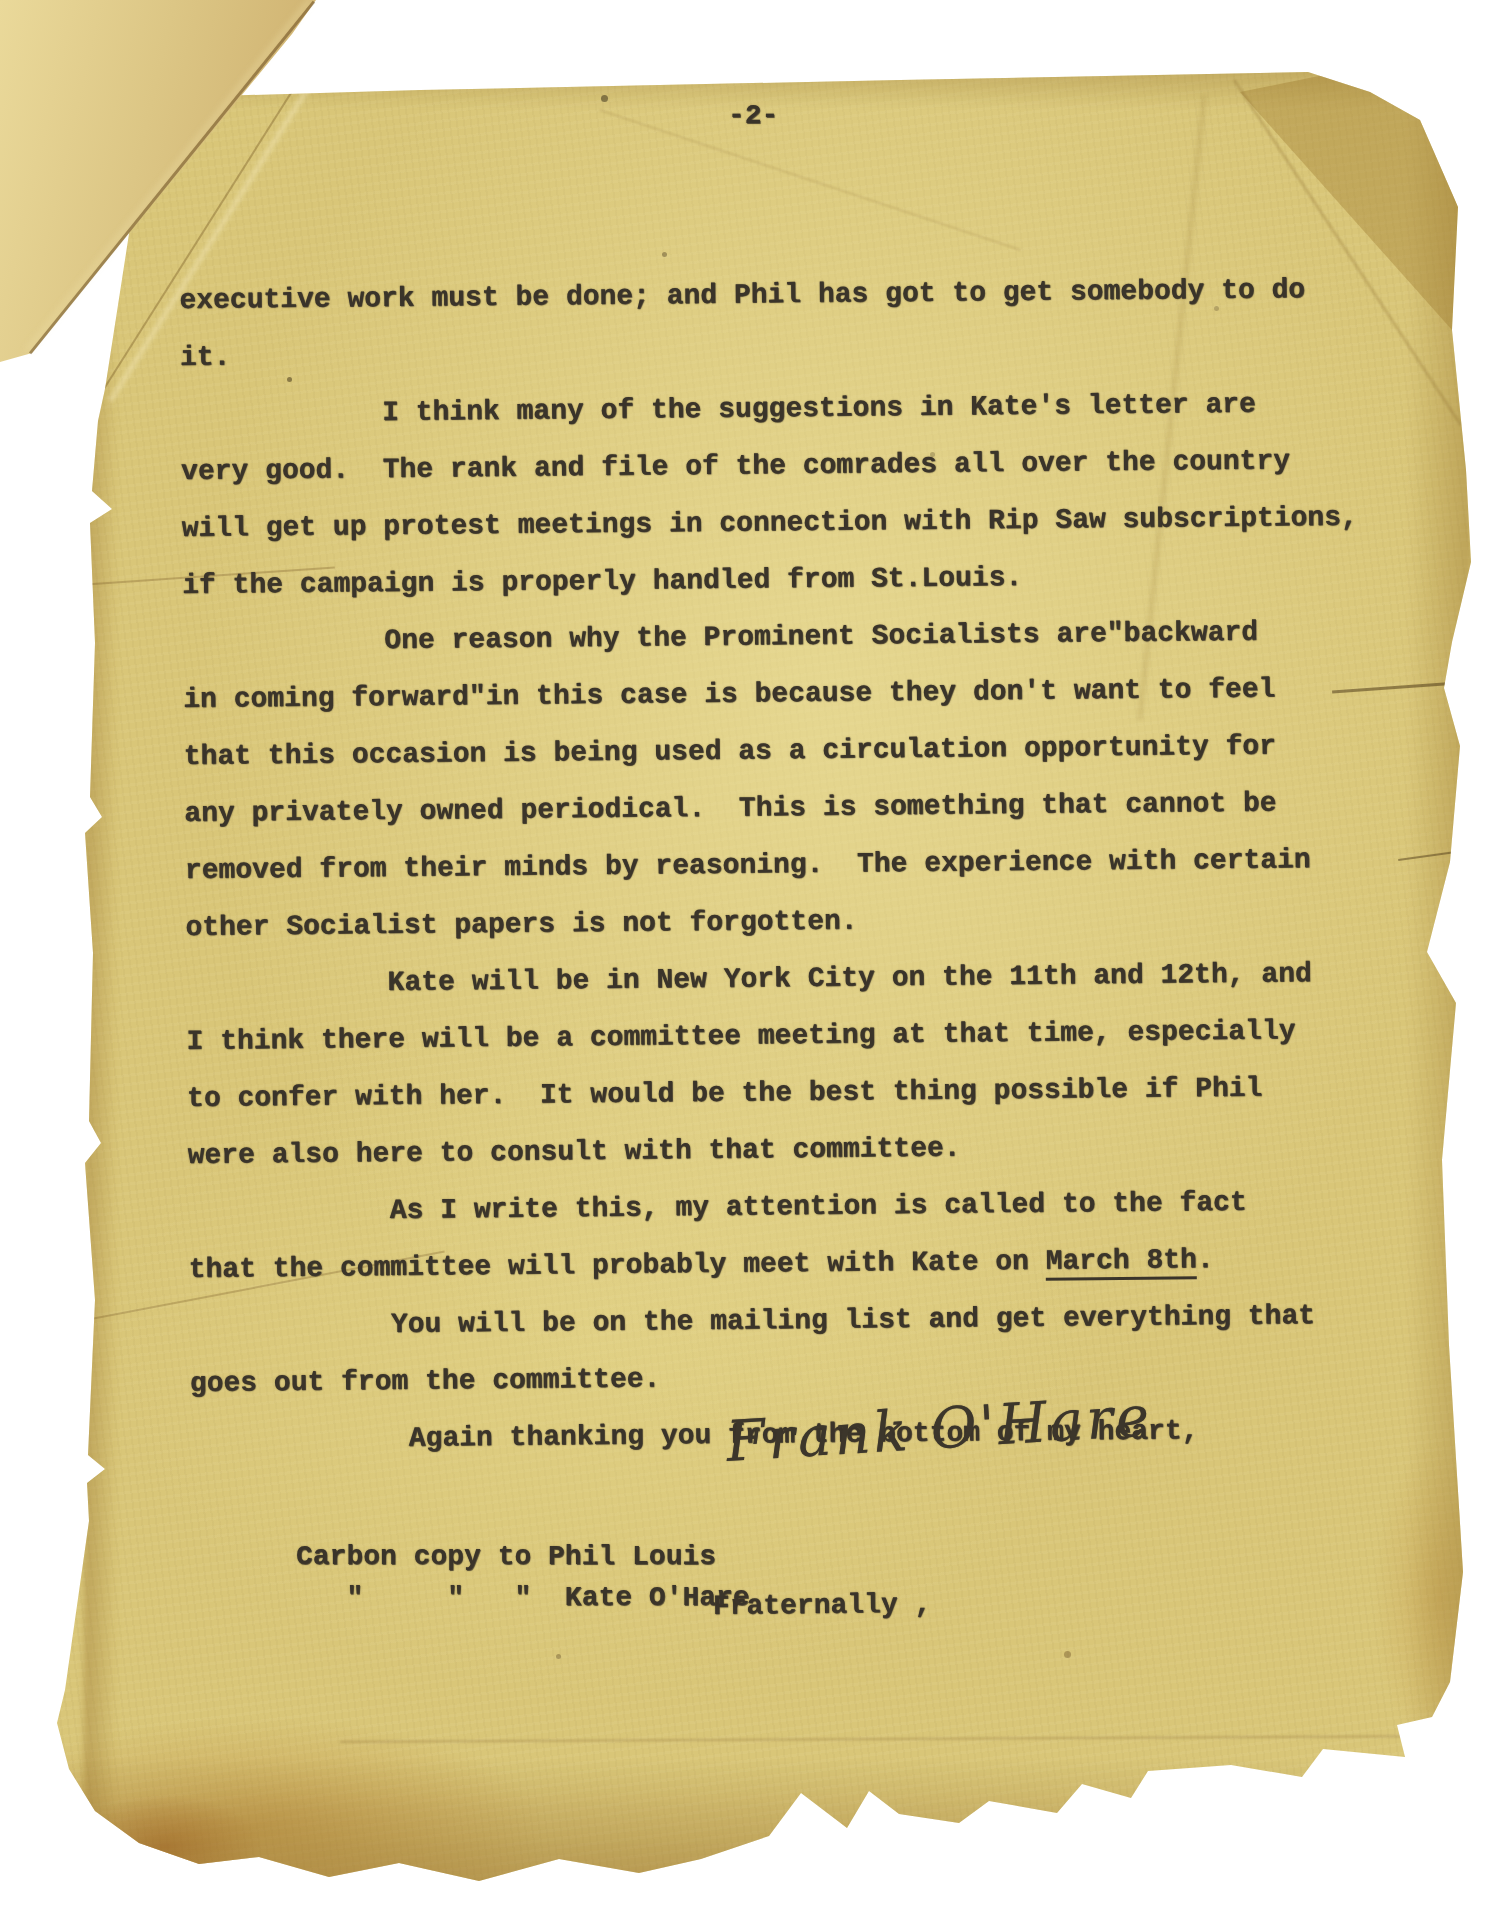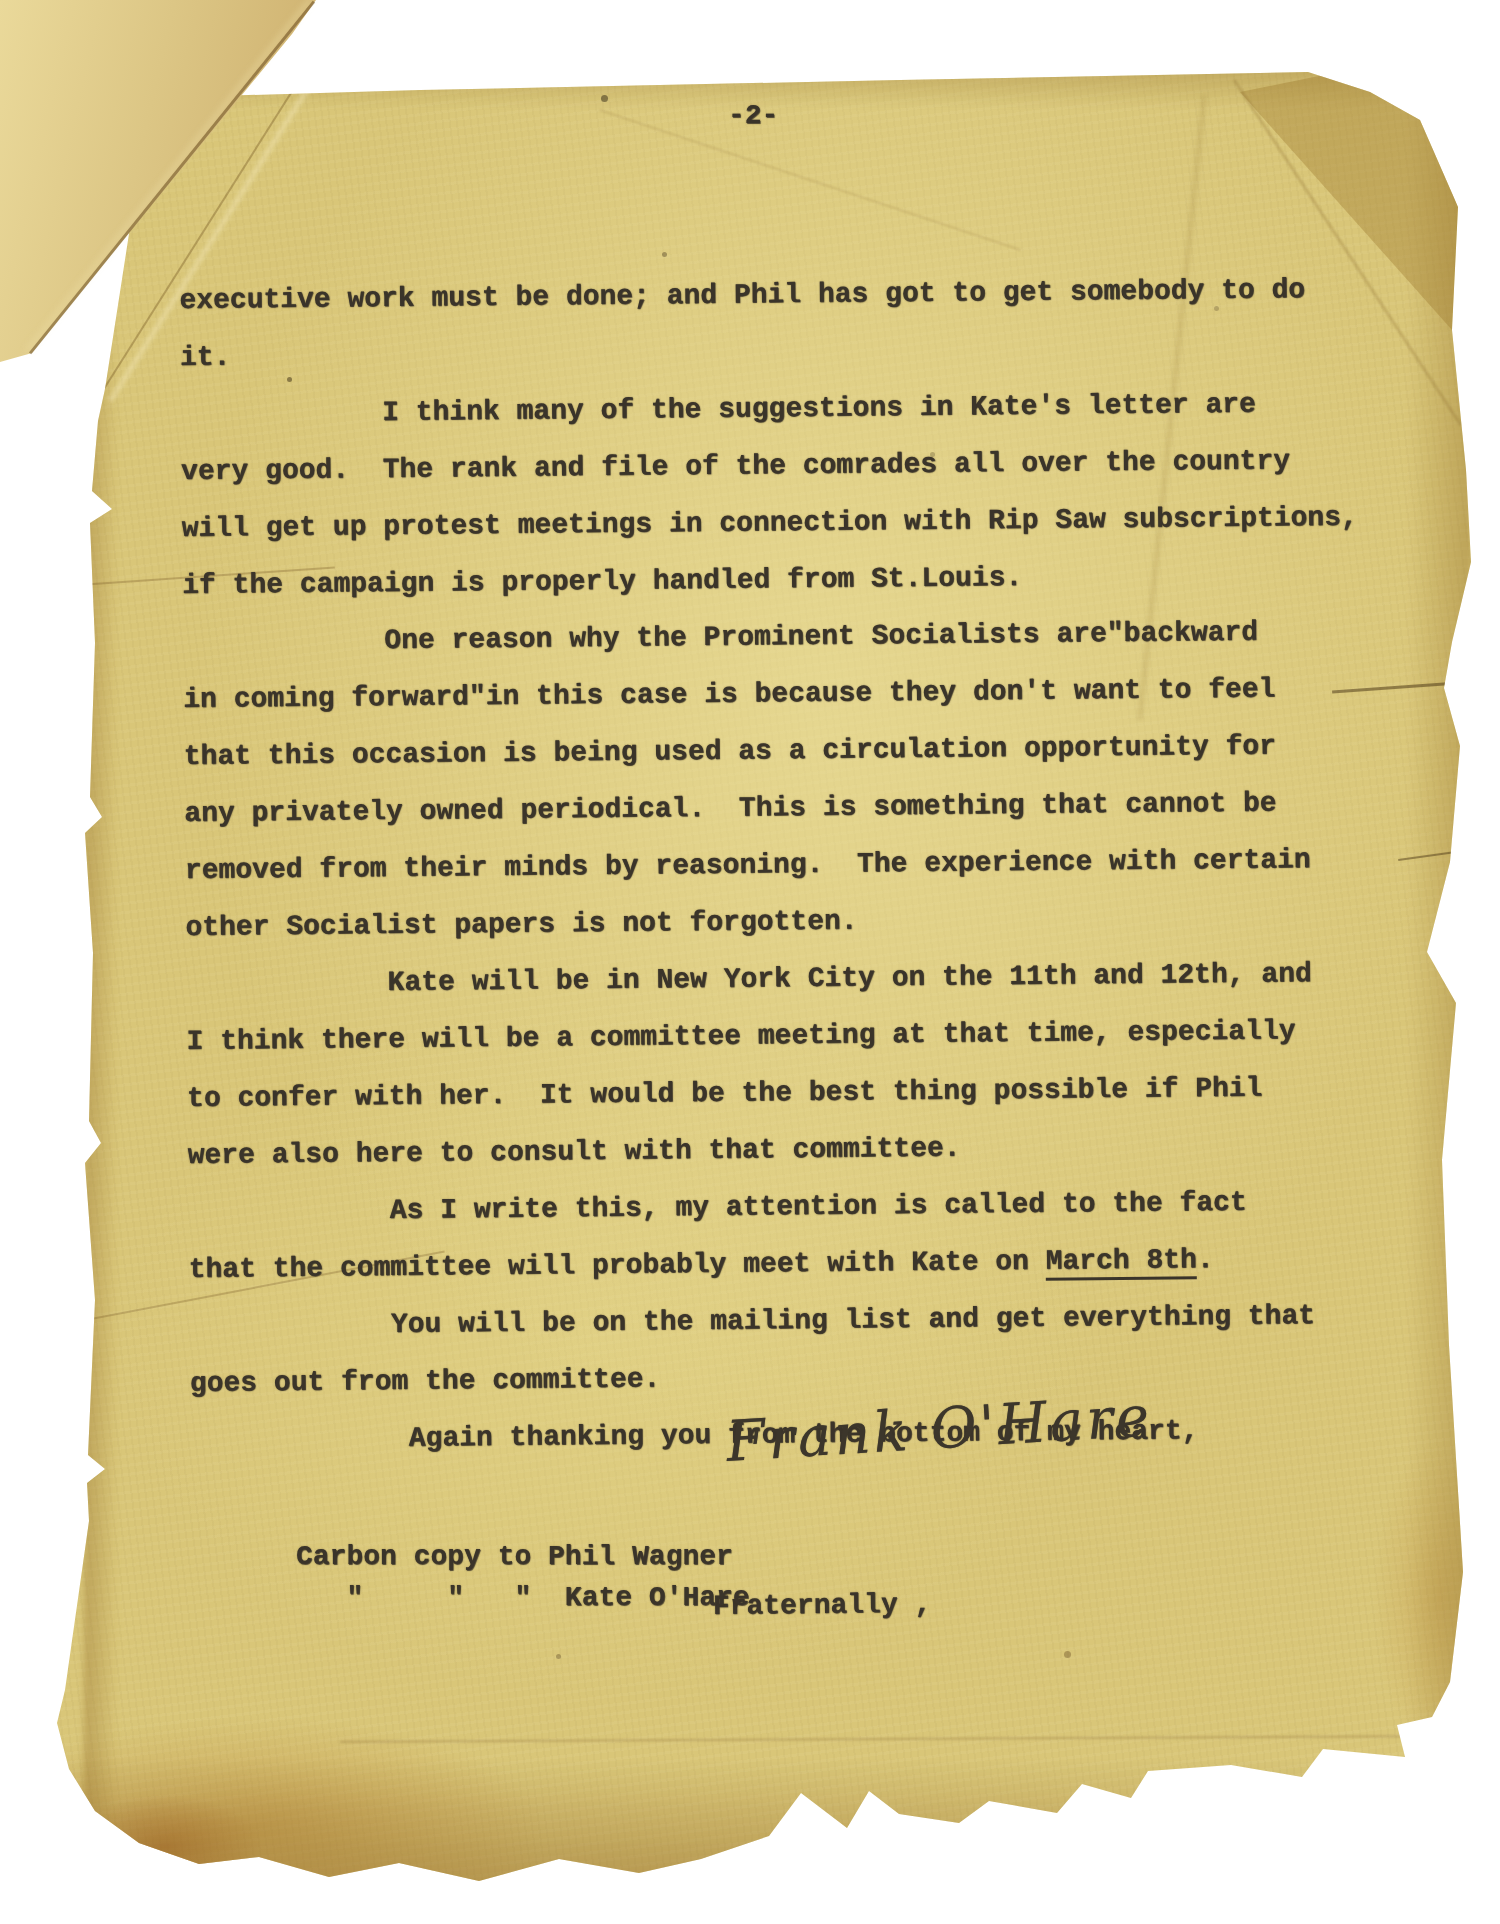--- a/index.html
+++ b/index.html
@@ -96,19 +96,19 @@
 
     <div class="typed page-num">-2-</div>
 
     <div class="typed letter-body">
       <div><div><div class="line">executive work must be done; and Phil has got to get somebody to do</div><div class="line">it.</div></div><div><div class="line" style="text-indent: 12ch;">I think many of the suggestions in Kate's letter are</div><div class="line">very good.  The rank and file of the comrades all over the country</div><div class="line">will get up protest meetings in connection with Rip Saw subscriptions,</div><div class="line">if the campaign is properly handled from St.Louis.</div></div><div><div class="line" style="text-indent: 12ch;">One reason why the Prominent Socialists are"backward</div><div class="line">in coming forward"in this case is because they don't want to feel</div><div class="line">that this occasion is being used as a circulation opportunity for</div><div class="line">any privately owned periodical.  This is something that cannot be</div><div class="line">removed from their minds by reasoning.  The experience with certain</div><div class="line">other Socialist papers is not forgotten.</div></div><div><div class="line" style="text-indent: 12ch;">Kate will be in New York City on the 11th and 12th, and</div><div class="line">I think there will be a committee meeting at that time, especially</div><div class="line">to confer with her.  It would be the best thing possible if Phil</div><div class="line">were also here to consult with that committee.</div></div><div><div class="line" style="text-indent: 12ch;">As I write this, my attention is called to the fact</div><div class="line">that the committee will probably meet with Kate on <span class="u">March 8th</span>.</div></div><div><div class="line" style="text-indent: 12ch;">You will be on the mailing list and get everything that</div><div class="line">goes out from the committee.</div></div><div><div class="line" style="text-indent: 13ch;">Again thanking you from the bottom of my heart,</div></div></div>
       <div class="closing">Fraternally ,</div>
     </div>
 
     <div class="signature">Frank O'Hare</div>
 
-    <div class="typed carbon"><div class="line">Carbon copy to Phil Wagner</div><div class="line">   "     "   "  Kate O'Hare</div></div>
+    <div class="typed carbon"><div class="line">Carbon copy to Phil Louis</div><div class="line">   "     "   "  Kate O'Hare</div></div>
   </div>
 
   <div class="tape"></div>
   <div class="tape-edge"></div>
 
 </div>
 
 </body></html>

